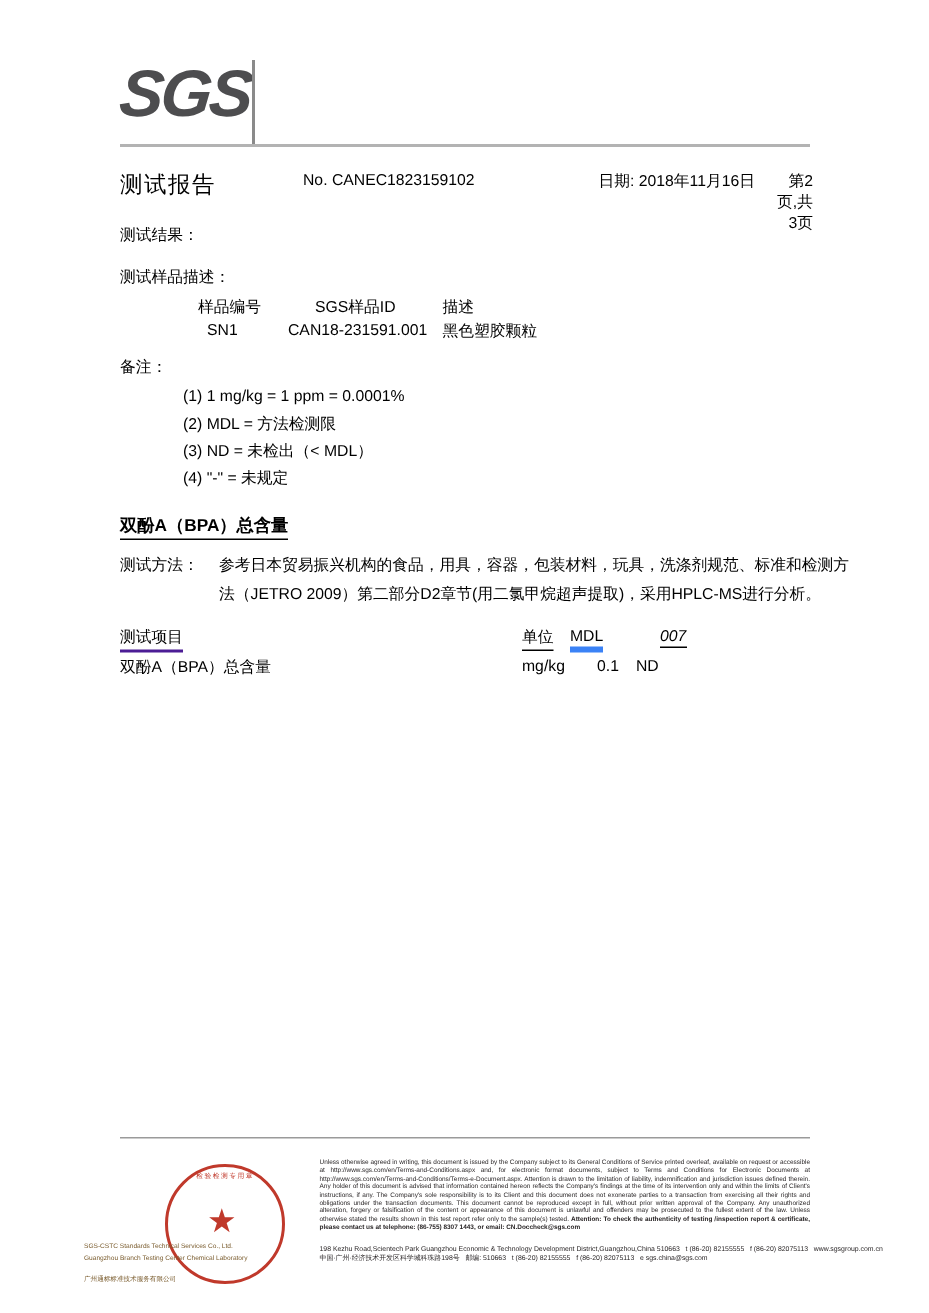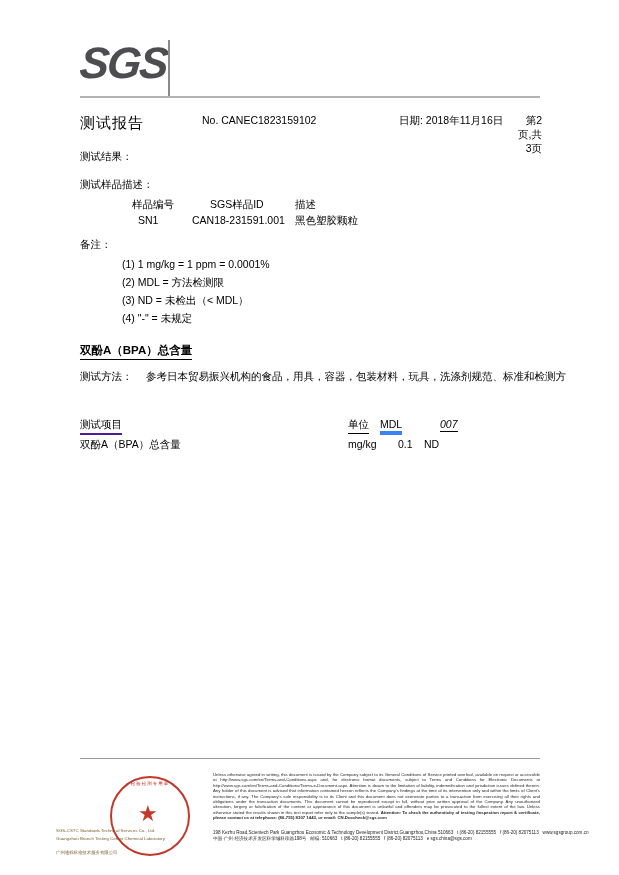--- a/index.html
+++ b/index.html
@@ -316,20 +316,21 @@
 
     <div class="line b-remark">备注：</div>
     <div class="line r1">(1) 1 mg/kg = 1 ppm = 0.0001%</div>
     <div class="line r2">(2) MDL = 方法检测限</div>
     <div class="line r3">(3) ND = 未检出（&lt; MDL）</div>
     <div class="line r4">(4) "-" = 未规定</div>
 
     <div class="section-head">双酚A（BPA）总含量</div>
     <div class="method-label">测试方法：</div>
     <div class="method-l1">参考日本贸易振兴机构的食品，用具，容器，包装材料，玩具，洗涤剂规范、标准和检测方</div>
+    <div class="method-l2">法（JETRO 2009）第二部分D2章节(用二氯甲烷超声提取)，采用HPLC-MS进行分析。</div>
 
     <div class="res-table">
       <div class="res-hdr">
         <span class="h-item">测试项目</span>
         <span class="h-unit">单位</span>
         <span class="h-mdl">MDL</span>
         <span class="h-001">007</span>
       </div>
       <div class="res-row">
         <span class="d-item">双酚A（BPA）总含量</span>

